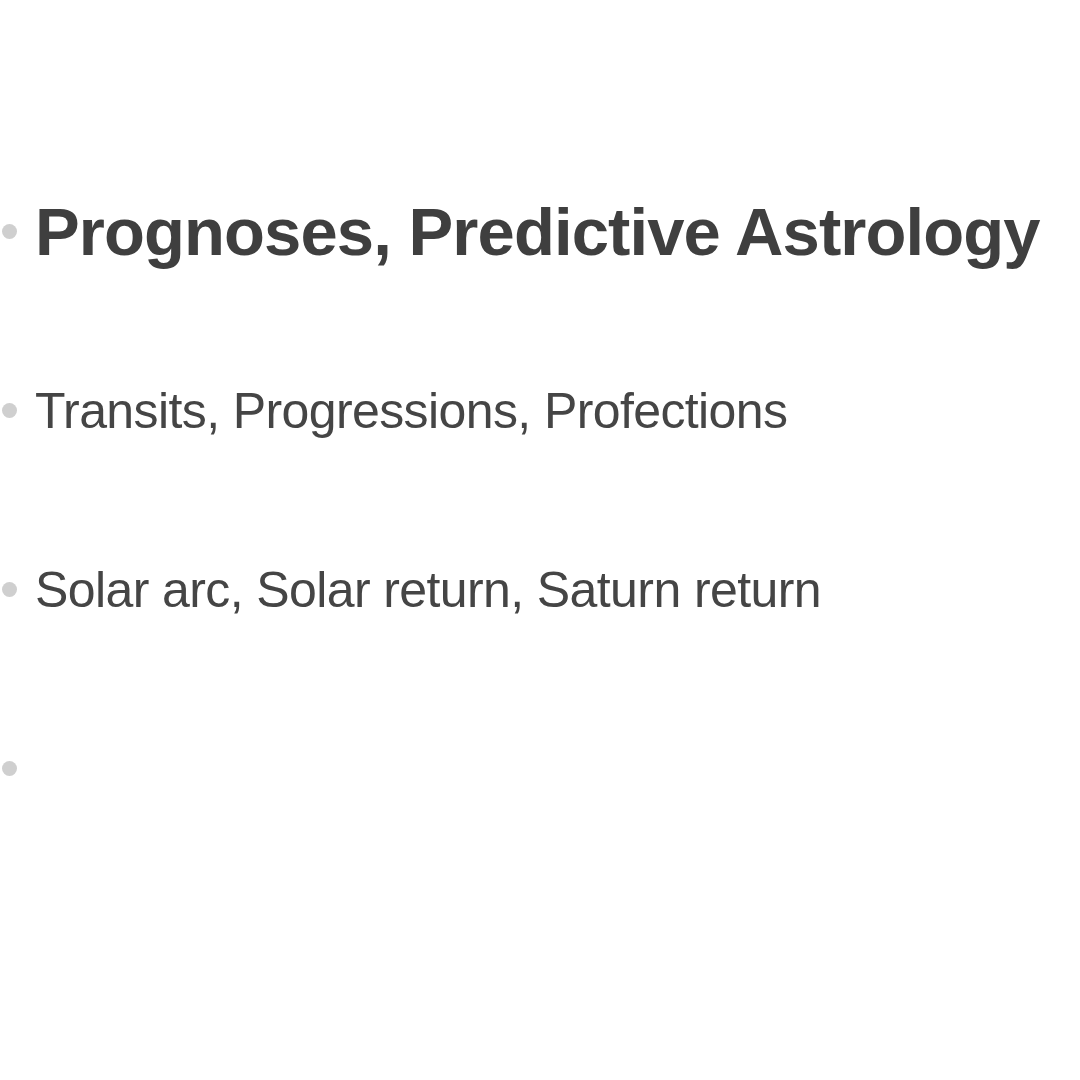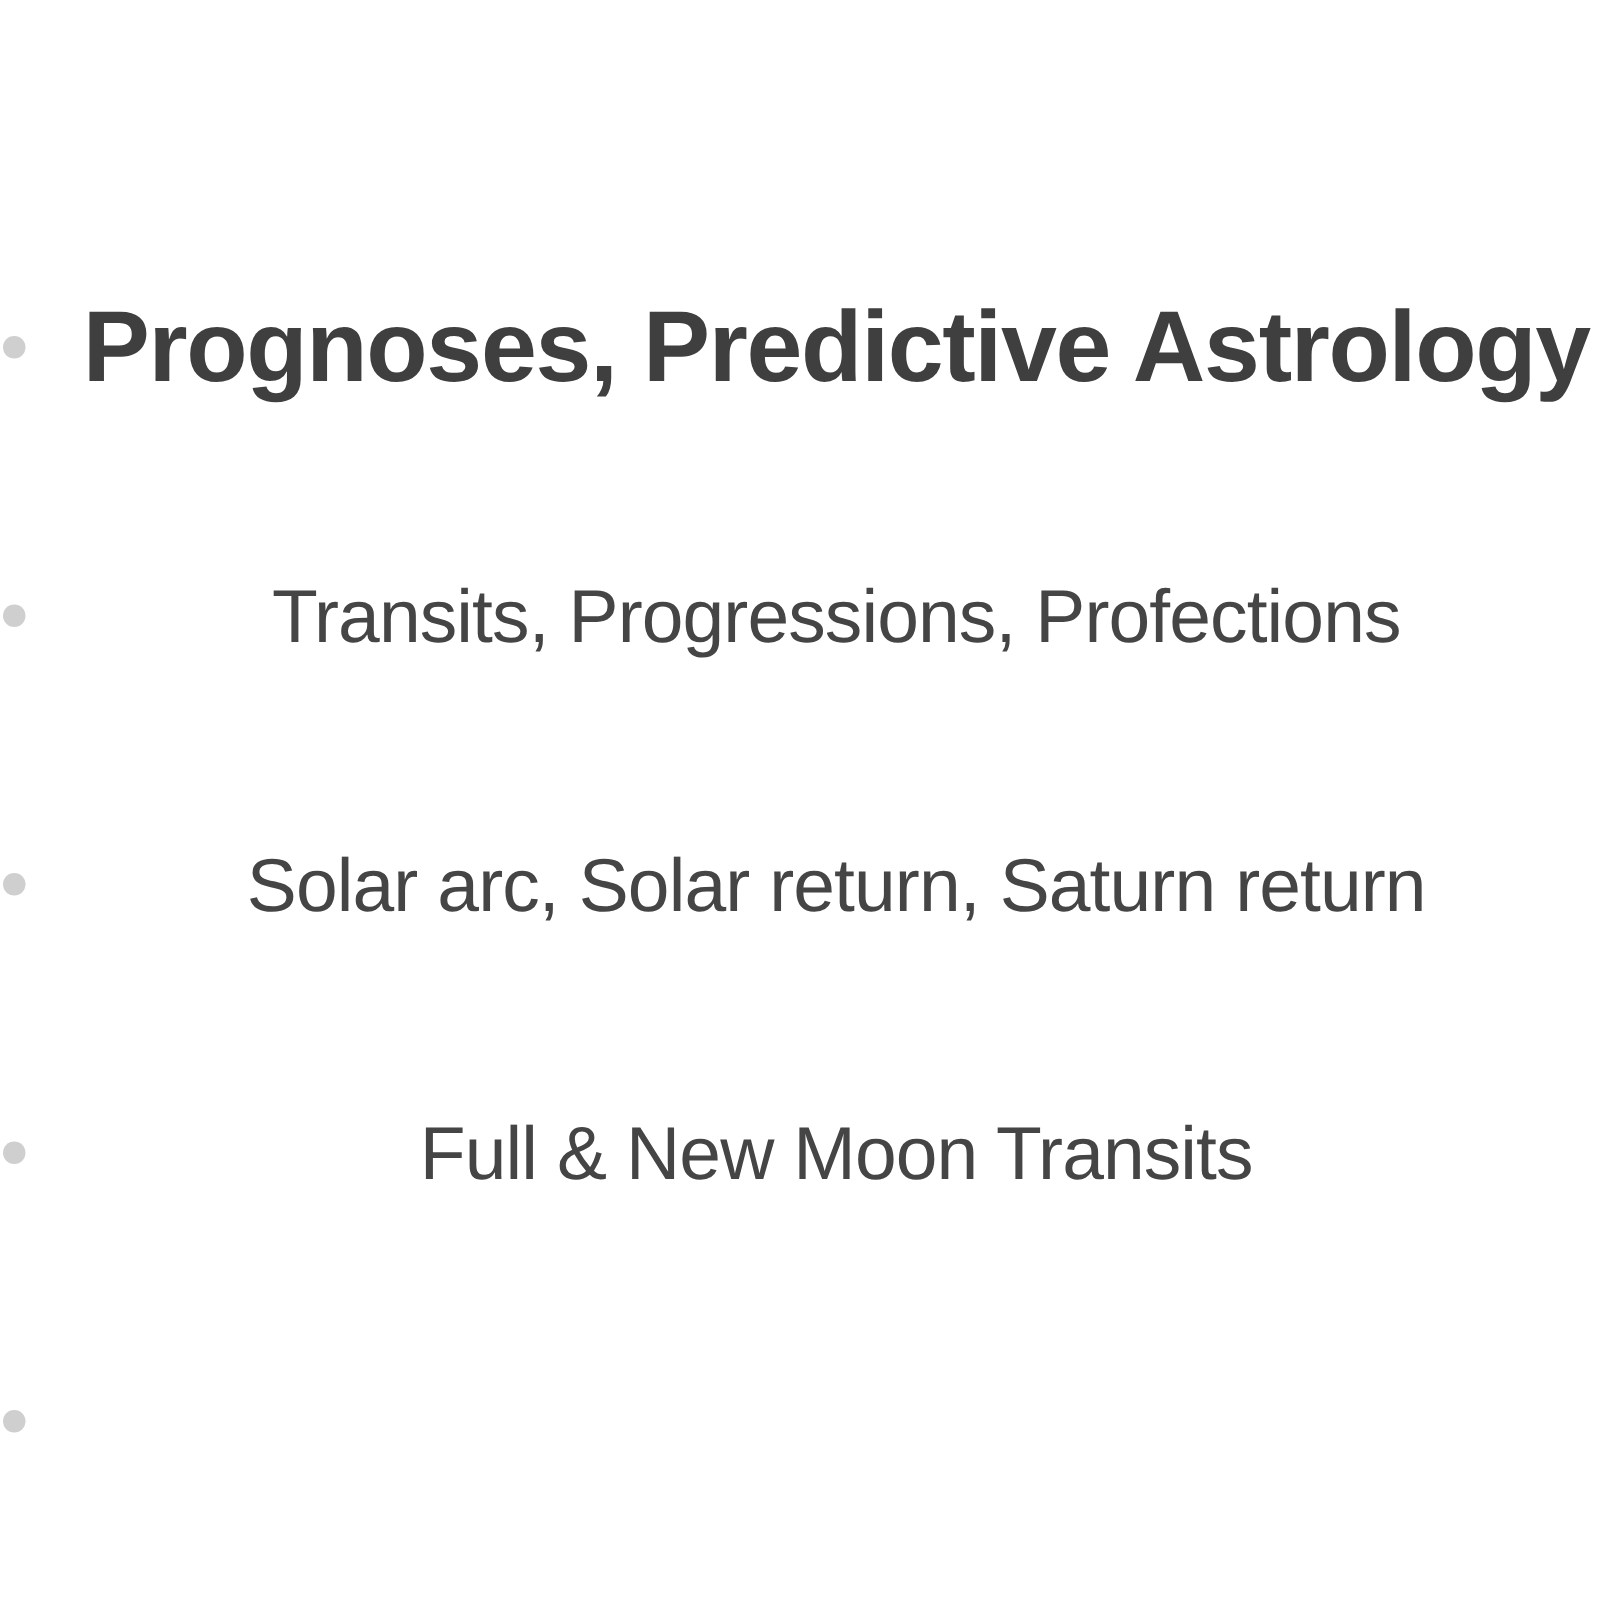--- a/index.html
+++ b/index.html
@@ -35,21 +35,20 @@
     list-style: none;
     margin: 0;
     padding: 0;
   }
 
   .bullet-item {
     position: relative;
     height: 179px;
     padding-left: 35px;
     box-sizing: border-box;
-    text-align: center;
   }
 
   .bullet-marker {
     position: absolute;
     left: 2px;
     top: 28px;
     width: 15px;
     height: 15px;
     border-radius: 50%;
     background: #cfcfcf;
@@ -88,23 +87,19 @@
     <li class="bullet-item">
       <span class="bullet-marker"></span>
       <span class="bullet-text">Transits, Progressions, Profections</span>
     </li>
 
     <li class="bullet-item">
       <span class="bullet-marker"></span>
       <span class="bullet-text">Solar arc, Solar return, Saturn return</span>
     </li>
 
-    <li class="bullet-item">
-      <span class="bullet-marker"></span>
-      <span class="bullet-text">Full &amp; New Moon Transits</span>
-    </li>
 
     <li class="bullet-item">
       <span class="bullet-marker"></span>
     </li>
 
   </ul>
 </div>
 
 </body></html>

